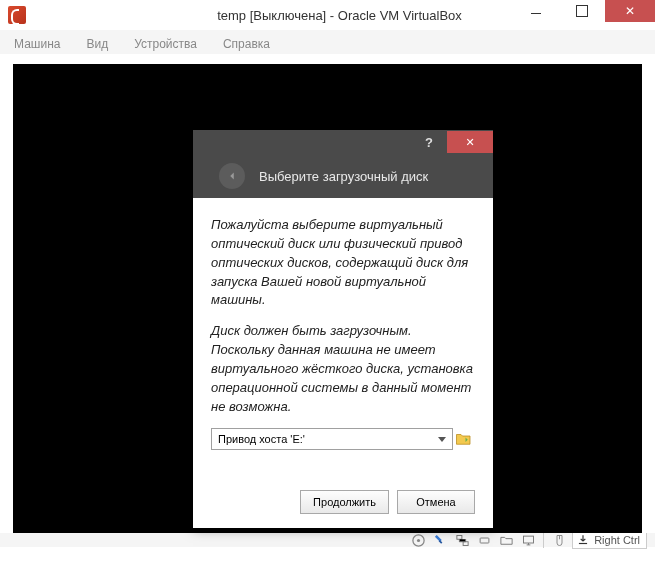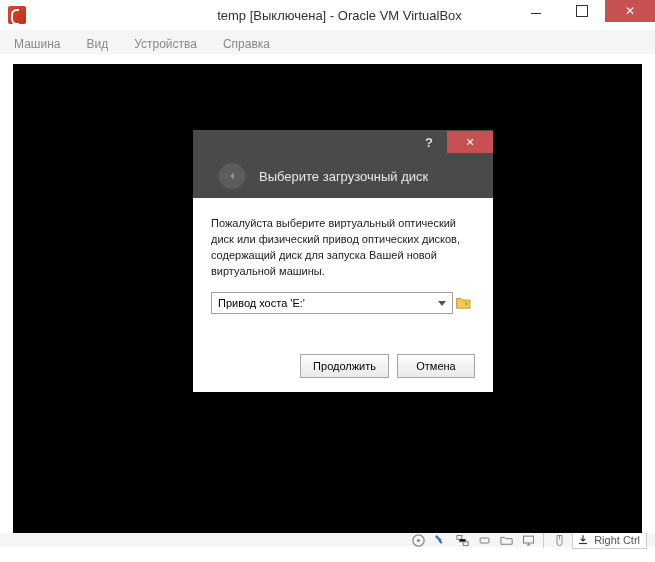--- a/index.html
+++ b/index.html
@@ -27,21 +27,21 @@
 .dlg-help { width:36px; height:22px; color:#ddd; display:flex; align-items:center; justify-content:center; font-size:13px; font-weight:bold; cursor:default; }
 .dlg-close { width:46px; height:22px; background:#c75050; color:#fff; display:flex; align-items:center; justify-content:center; cursor:default; }
 .dlg-close::before { content:"✕"; font-size:11px; }
 
 .dlg-header { height:44px; background:#4a4a4a; display:flex; align-items:center; padding:0 26px; gap:14px; }
 .back-circle { width:26px; height:26px; border-radius:50%; background:#5c5c5c; display:flex; align-items:center; justify-content:center; color:#9a9a9a; cursor:default; }
 .back-circle svg { width:14px; height:14px; }
 .dlg-header-title { color:#e8e8e8; font-size:13px; }
 
 .dlg-body { background:#fff; padding:18px 18px 14px 18px; }
-.dlg-para { font-size:11px; color:#222; line-height:1.45; margin-bottom:12px; }
+.dlg-para { font-size:13px; color:#222; line-height:1.45; margin-bottom:12px;font-style:italic; }
 
 .drive-row { display:flex; align-items:center; gap:0; margin-top:4px; margin-bottom:16px; }
 .drive-select { flex:1; height:22px; border:1px solid #a0a0a0; background:#fff; font-size:11px; padding:0 18px 0 6px; position:relative; display:flex; align-items:center; cursor:default; }
 .drive-select::after { content:""; position:absolute; right:6px; top:8px; border-left:4px solid transparent; border-right:4px solid transparent; border-top:5px solid #555; }
 .folder-btn { width:22px; height:20px; display:flex; align-items:center; justify-content:center; cursor:default; }
 .folder-btn svg { width:18px; height:16px; }
 
 .dlg-buttons { display:flex; justify-content:flex-end; gap:8px;margin-top:40px; }
 .dlg-btn { min-width:78px; height:24px; border:1px solid #a8a8a8; background:linear-gradient(#fdfdfd,#e9e9e9); font-size:11px; display:flex; align-items:center; justify-content:center; padding:0 12px; cursor:default; }
 
@@ -83,20 +83,21 @@
       <div class="dlg-header">
         <div class="back-circle">
           <svg viewBox="0 0 24 24">
               <path fill="currentColor" d="M15 6l-6 6 6 6V6z"></path>
             </svg>
         </div>
         <div class="dlg-header-title">Выберите загрузочный диск</div>
       </div>
       <div class="dlg-body">
         <p class="dlg-para">Пожалуйста выберите виртуальный оптический диск или физический привод оптических дисков, содержащий диск для запуска Вашей новой виртуальной машины.</p>
+        <p class="dlg-para">Диск должен быть загрузочным. Поскольку данная машина не имеет виртуального жёсткого диска, установка операционной системы в данный момент не возможна.</p>
         <div class="drive-row">
           <div class="drive-select">
             <span>Привод хоста 'E:'</span>
           </div>
           <div class="folder-btn">
             <svg viewBox="0 0 24 20">
               <path fill="#f3c94f" stroke="#b88a1a" stroke-width="1" d="M2 4h6l2 2h10v11H2z"></path>
               <path fill="#6ab04c" d="M14 8l3 3-3 3V8z"></path>
             </svg>
           </div>

